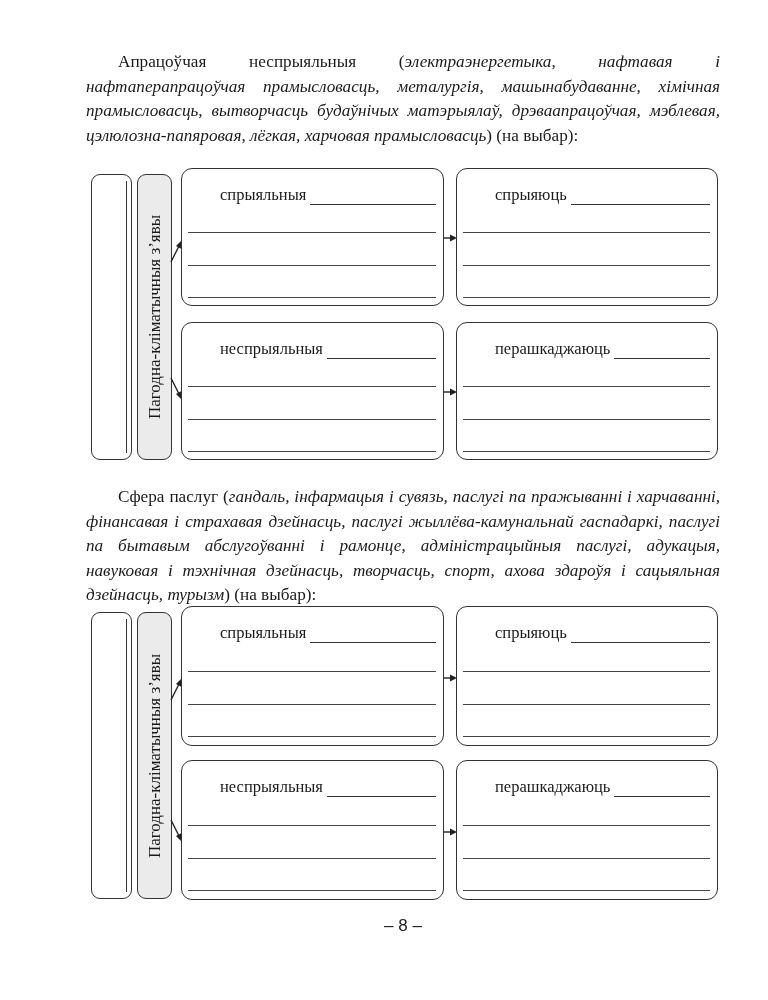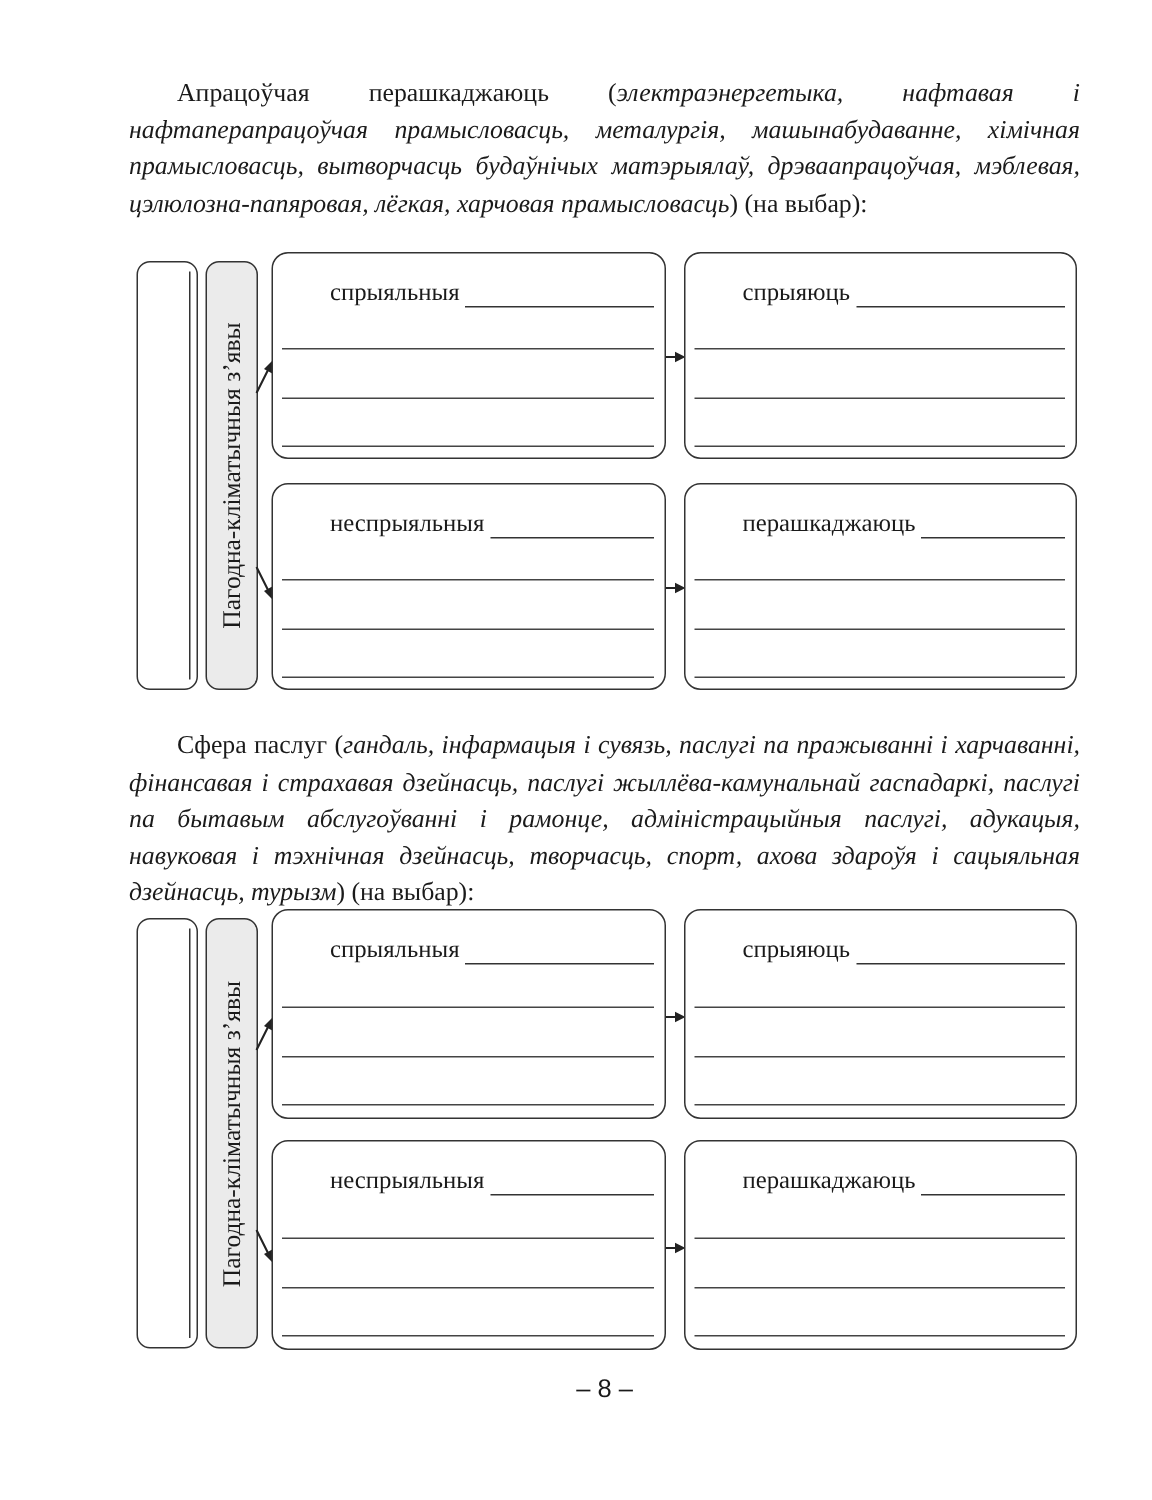--- a/index.html
+++ b/index.html
@@ -22,21 +22,21 @@
                 font-size:16.5px;margin-left:32px; }
   .box .first .fill { flex:1; border-bottom:1.6px solid #333; margin-left:4px; height:14px; }
   .box .line { position:absolute; left:6px; right:7px; height:0; border-top:1.6px solid #444; }
   .arrow { position:absolute; }
   .pagenum { position:absolute; left:0; width:806px; top:916px; text-align:center;
              font-family:"Liberation Sans","DejaVu Sans",sans-serif; font-size:17px; }
 </style>
 </head>
 <body>
 
-<p class="para" style="top:50px;margin:0;"><span>Апрацоўчая перашкаджаюць (</span><i>электраэнергетыка, нафтавая і нафтаперапрацоўчая прамысловасць, металургія, машынабудаванне, хімічная прамысловасць, вытворчасць будаўнічых матэрыялаў, дрэваапрацоўчая, мэблевая, цэлюлозна-папяровая, лёгкая, харчовая прамысловасць</i><span>) (на выбар):</span></p>
+<p class="para" style="top:50px;margin:0;"><span>Апрацоўчая неспрыяльныя (</span><i>электраэнергетыка, нафтавая і нафтаперапрацоўчая прамысловасць, металургія, машынабудаванне, хімічная прамысловасць, вытворчасць будаўнічых матэрыялаў, дрэваапрацоўчая, мэблевая, цэлюлозна-папяровая, лёгкая, харчовая прамысловасць</i><span>) (на выбар):</span></p>
 
 <div class="diagram" style="top:168px;height:292px;">
   <div class="outer" style="top:6px;height:286px;"><span></span></div>
   <div class="grey" style="top:6px;height:286px;">
     <span class="vlabel">Пагодна-кліматычныя з’явы</span>
   </div>
   <svg class="arrow" style="left:79px;top:70px;" width="14" height="26">
       <line x1="1" y1="24" x2="10" y2="6" stroke="#222" stroke-width="1.4"></line>
       <polygon points="12,2 11.5,11 6,8" fill="#222"></polygon>
     </svg>

